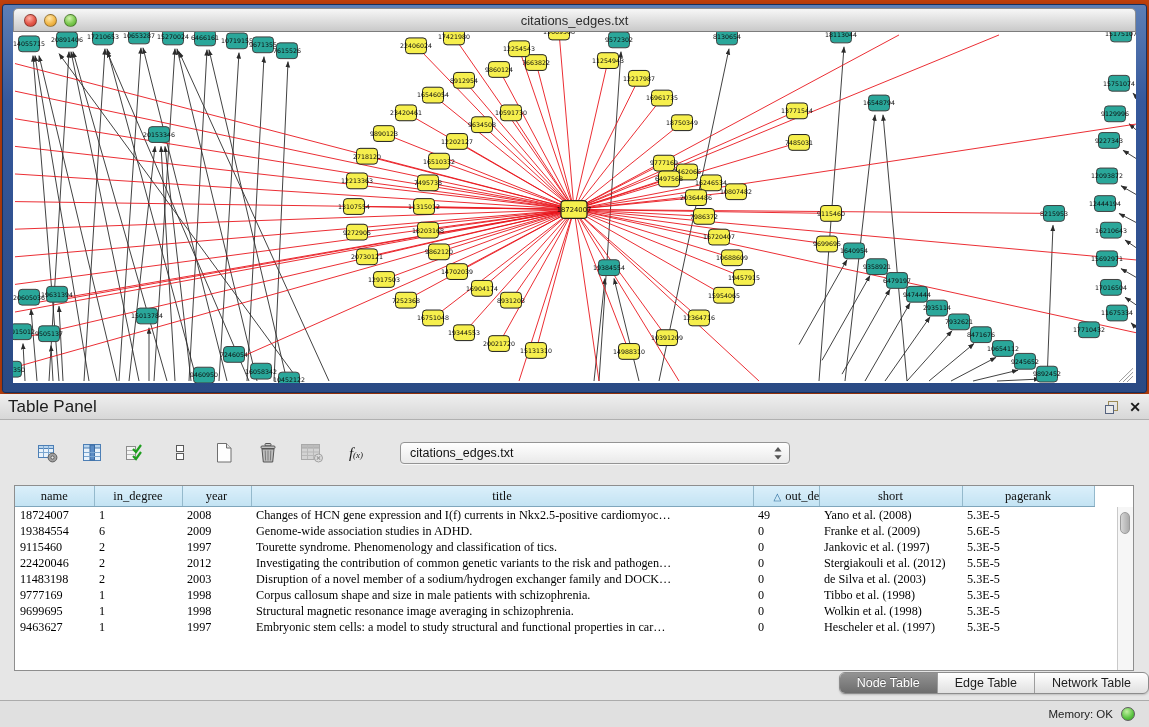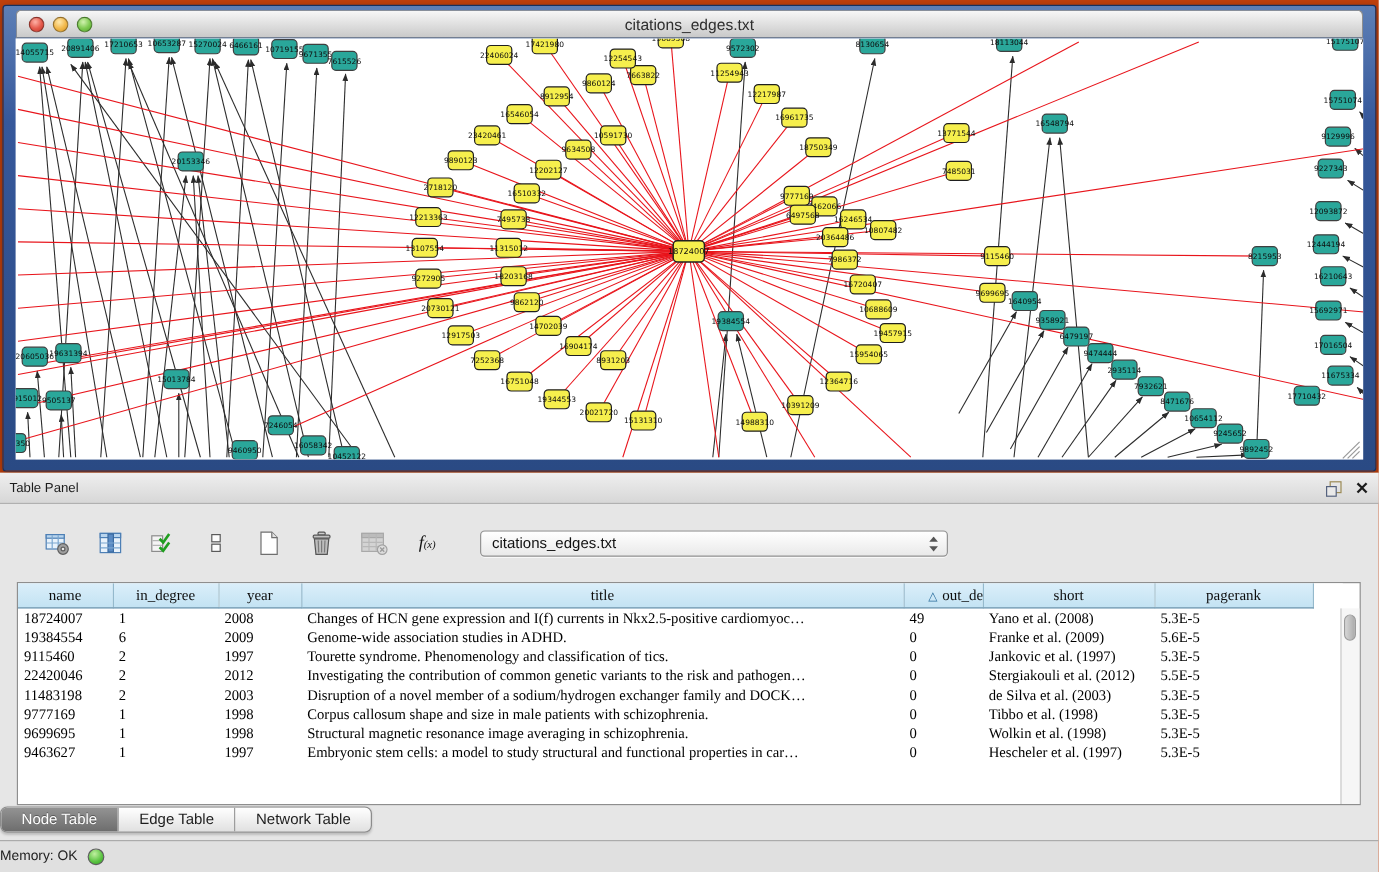--- a/index.html
+++ b/index.html
@@ -20,21 +20,21 @@
   .light.green{background:radial-gradient(circle at 40% 30%,#d2f3b0,#7cc94f 55%,#53a32c);}
   .win-title{position:absolute;left:0;right:0;text-align:center;font-size:13px;color:#2e2e2e;pointer-events:none;}
   .graph-area{position:absolute;left:10px;top:27px;right:10px;bottom:9px;background:#fff;overflow:hidden;}
   .graph-area svg{display:block;width:100%;height:100%;}
 
   
   .south-panel{position:absolute;left:0;top:394px;width:1149px;height:306px;background:#e6e6e6;}
   .panel-header{position:absolute;left:0;top:0;right:0;height:26px;
     background:linear-gradient(#efefef,#d7d7d7);border-bottom:1px solid #b0b0b0;
     display:flex;align-items:center;box-sizing:border-box;}
-  .panel-title{margin-left:8px;font-size:11px;color:#1d1d1d;}
+  .panel-title{margin-left:8px;font-size:17px;color:#1d1d1d;}
   .panel-actions{position:absolute;right:8px;top:0;height:26px;display:flex;align-items:center;gap:10px;}
   .float-btn,.close-btn{cursor:default;display:flex;align-items:center;justify-content:center;}
   .close-btn{font-size:14px;font-weight:bold;color:#1a1a1a;line-height:14px;}
   .panel-body{position:absolute;left:0;top:26px;right:0;bottom:0;}
 
   .table-toolbar{position:absolute;left:36px;top:20px;display:flex;align-items:center;}
   .tbtn{width:24px;height:26px;margin-right:20px;display:flex;align-items:center;justify-content:center;}
   .fx{font-family:"Liberation Serif",serif;font-style:italic;font-size:15px;color:#111;white-space:nowrap;}
   .fx small{font-size:9px;}
   .combo{position:relative;margin-left:12px;width:390px;height:22px;border:1px solid #949494;border-radius:4px;
@@ -51,30 +51,30 @@
     font-weight:normal;font-size:12.5px;color:#0d0d0d;text-align:center;padding:0 3px;
     overflow:hidden;white-space:nowrap;}
   table.datatable th.sorted{text-align:left;padding-left:20px;}
   .sort-tri{color:#2e6f9e;font-size:10px;margin-right:4px;}
   table.datatable td{height:16px;font-size:12.2px;color:#000;padding:0 5px;
     white-space:nowrap;overflow:hidden;text-overflow:clip;}
   .vscroll{position:absolute;top:21px;right:0;bottom:0;width:15px;background:#f6f6f6;border-left:1px solid #c9c9c9;}
   .vthumb{position:absolute;left:2px;top:5px;width:10px;height:22px;border-radius:6px;
     background:linear-gradient(90deg,#d6d6d6,#ababab);border:1px solid #9b9b9b;box-sizing:border-box;}
 
-  .tab-bar{position:absolute;left:0;right:0;top:252px;text-align:left;}
+  .tab-bar{position:absolute;left:0;right:0;top:252px;text-align:right;}
   .segmented{display:inline-flex;border:1px solid #8c8c8c;border-radius:6px;overflow:hidden;
     background:linear-gradient(#ffffff,#e0e0e0);box-shadow:0 1px 2px rgba(0,0,0,.18);}
   .seg{padding:3px 17px;font-size:12.5px;color:#1d1d1d;border-right:1px solid #9d9d9d;}
   .seg:last-child{border-right:none;}
   .seg.active{background:linear-gradient(#939393,#6d6d6d);color:#fff;text-shadow:0 -1px 0 rgba(0,0,0,.35);}
 
   
   .status-bar{position:absolute;left:0;top:700px;width:1149px;height:27px;background:#e0e0e0;
-    border-top:1px solid #ababab;box-sizing:border-box;display:flex;align-items:center;}
+    border-top:1px solid #ababab;box-sizing:border-box;display:flex;align-items:center;justify-content:flex-end;}
   .mem-label{font-size:11.5px;color:#222;margin-right:8px;}
   .mem-dot{width:14px;height:14px;border-radius:50%;margin-right:14px;box-sizing:border-box;
     border:1px solid #5d5d5d;background:radial-gradient(circle at 40% 30%,#c0f0a0,#58c23f 60%,#37a226);}
 </style>
 </head>
 <body>
 
 <div class="screen">
 
   <div class="net-window">

